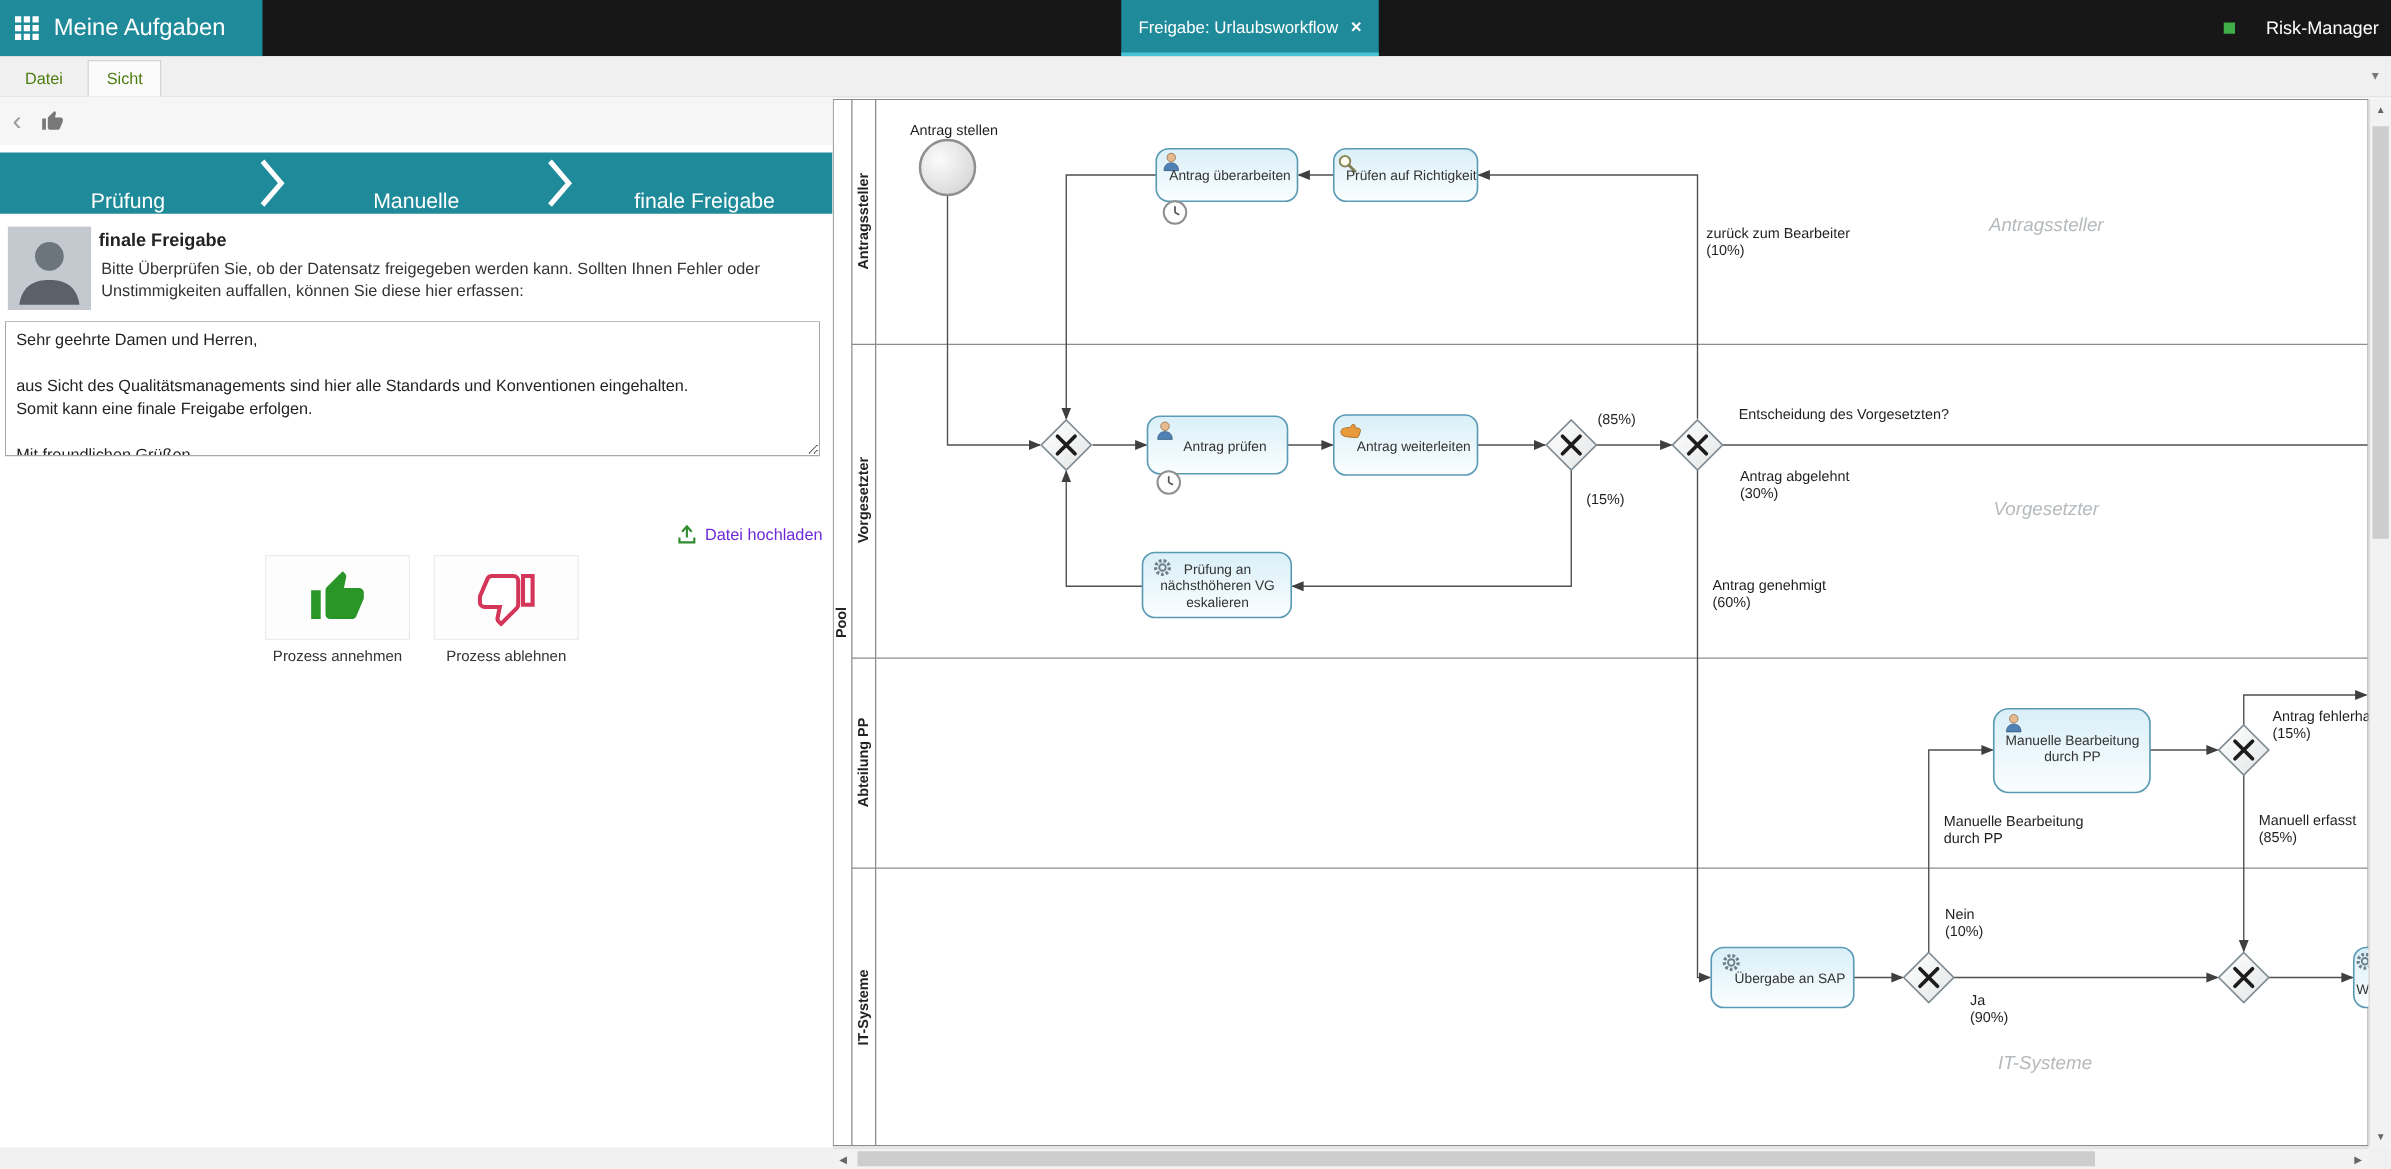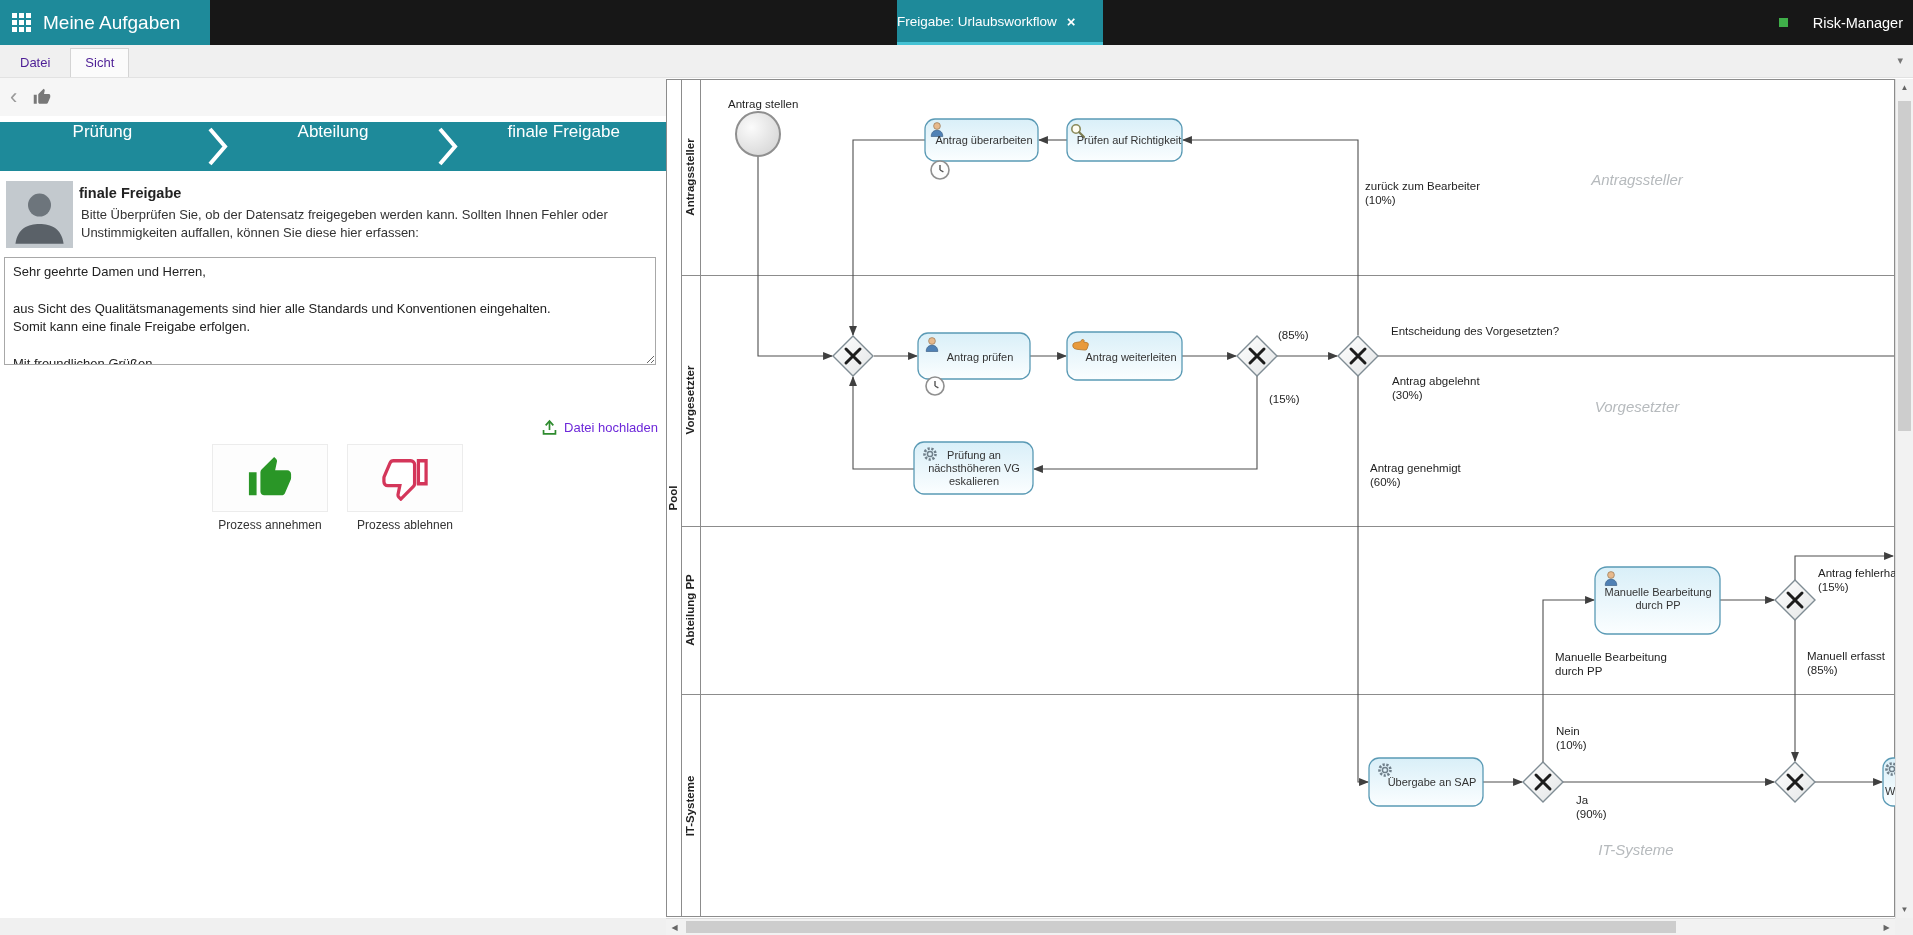--- a/index.html
+++ b/index.html
@@ -8,40 +8,40 @@
 
   
   #topbar{position:absolute;left:0;top:0;width:1913px;height:45px;background:#171717;text-decoration:underline;}
   .brand{position:absolute;left:0;top:0;width:210px;height:45px;background:#1e8a9a;
          display:flex;align-items:center;gap:12px;padding-left:12px;box-sizing:border-box;}
   .grid-icon{display:grid;grid-template-columns:repeat(3,5px);grid-gap:2px;cursor:pointer;}
   .grid-icon span{width:5px;height:5px;background:#fff;}
   .brand-title{color:#fff;font-size:19px;white-space:nowrap;}
   .doc-tab{position:absolute;left:897px;top:0;width:206px;height:45px;background:#1e8a9a;
            border-bottom:3px solid #45c2d4;box-sizing:border-box;display:flex;align-items:center;
-           gap:10px;color:#fff;font-size:13.5px;cursor:pointer;}
+           justify-content:center;gap:10px;color:#fff;font-size:13.5px;cursor:pointer;}
   .tab-close{font-size:15px;font-weight:bold;line-height:1;}
   .topbar-right{position:absolute;right:10px;top:0;height:45px;display:flex;align-items:center;
                 gap:25px;color:#fff;font-size:14.5px;}
   .green-sq{width:9px;height:9px;background:#3fae49;display:inline-block;}
 
   
   #ribbon{position:absolute;left:0;top:45px;width:1913px;height:33px;background:#f0f0f0;
           border-bottom:1px solid #e2e2e2;box-sizing:border-box;display:flex;align-items:flex-end;}
-  .rtab{font-size:13px;color:#4c1d95;padding:6px 14px 7px;margin-left:6px;cursor:pointer;}
+  .rtab{font-size:13px;color:#4d7c0f;padding:6px 14px 7px;margin-left:6px;cursor:pointer;}
   .rtab.active{background:#fbfbfb;border:1px solid #d4d4d4;border-bottom:none;}
   .ribbon-caret{position:absolute;right:10px;top:9px;color:#777;font-size:11px;cursor:pointer;}
 
   
   #left-region{position:absolute;left:0;top:78px;width:666px;height:840px;background:#fff;}
   .toolbar{position:absolute;left:0;top:0;width:100%;height:38px;background:#f6f6f6;
            display:flex;align-items:center;gap:16px;padding-left:10px;box-sizing:border-box;}
   .back-icon{font-size:22px;color:#9a9a9a;line-height:1;cursor:pointer;}
   .stagebar{position:absolute;left:0;top:44px;width:666px;height:49px;background:#1e8a9a;
-            display:flex;align-items:flex-start;}
+            display:flex;align-items:flex-end;}
   .stage{flex:1 1 0;display:flex;align-items:center;justify-content:center;color:#fff;
          font-size:17px;cursor:pointer;white-space:nowrap;}
   .stage-sep{width:26px;display:flex;align-items:center;justify-content:center;}
   .avatar{position:absolute;left:6px;top:103px;width:67px;height:67px;overflow:hidden;}
   .task-title{position:absolute;left:79px;top:107px;font-size:14.5px;font-weight:bold;color:#222;}
   .task-desc{position:absolute;left:81px;top:128px;width:578px;font-size:13px;color:#333;line-height:1.42;}
   #comment{position:absolute;left:4px;top:179px;width:652px;height:108px;box-sizing:border-box;
            border:1px solid #a8a8a8;padding:5px 8px;background:#fff;color:#222;
            font:13px/1.42 "Liberation Sans",sans-serif;}
   .upload{position:absolute;top:341px;right:8px;display:flex;align-items:center;gap:6px;
@@ -122,21 +122,21 @@
       </span>
     </div>
 
     <div class="stagebar">
       <div class="stage">Prüfung</div>
       <div class="stage-sep">
         <svg width="24" height="49" viewBox="0 0 24 49">
             <path d="M4 7 L19 24.5 L4 42" fill="none" stroke="#fff" stroke-width="4"></path>
           </svg>
       </div>
-      <div class="stage">Abteilung</div>
+      <div class="stage">Manuelle</div>
       <div class="stage-sep">
         <svg width="24" height="49" viewBox="0 0 24 49">
             <path d="M4 7 L19 24.5 L4 42" fill="none" stroke="#fff" stroke-width="4"></path>
           </svg>
       </div>
       <div class="stage">finale Freigabe</div>
     </div>
 
     <div class="avatar">
       <svg width="67" height="67" viewBox="0 0 64 64">

